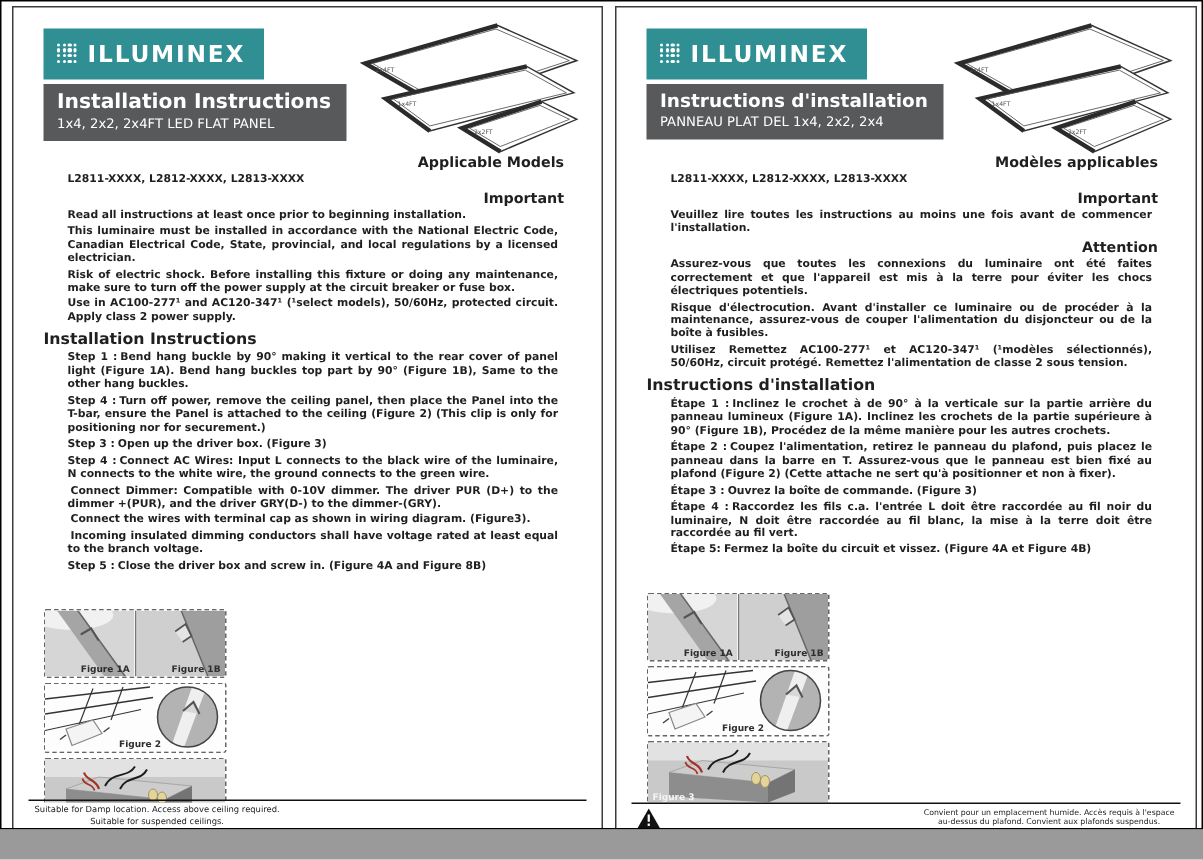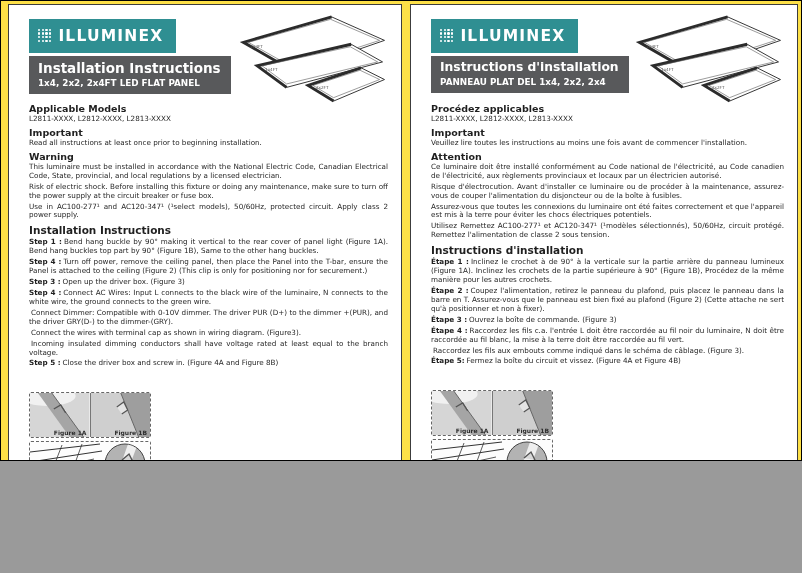--- a/index.html
+++ b/index.html
@@ -1,40 +1,40 @@
 <!DOCTYPE html>
 <html><head>
 <meta charset="utf-8">
 <style>
   html,body{margin:0;padding:0;background:#9a9a9a;}
-  .sheet{position:relative;width:802px;height:461px;background:#fde047;border:1px solid #000;
+  .sheet{position:relative;width:802px;height:553px;background:#ffffff;border:1px solid #000;
          box-sizing:border-box;font-family:"DejaVu Sans",sans-serif;color:#1f1f1f;overflow:hidden;}
   .page{position:absolute;top:3px;height:566px;background:#fff;border:1px solid #3c3c3c;
         box-sizing:border-box;overflow:hidden;}
   .pg-en{left:7px;width:394px;}
   .pg-fr{left:409px;width:388px;}
 
   
   .logo{position:absolute;left:20px;top:14px;background:#2f8f92;color:#fff;
         display:flex;align-items:center;padding:8px 13px 8px 9px;}
   .dots{display:inline-grid;grid-template-columns:repeat(4,3.6px);grid-auto-rows:3.6px;margin-right:6px;}
   .dots i{width:2.4px;height:2.4px;background:#fff;border-radius:50%;display:block;}
   .brand{font-size:15.5px;font-weight:bold;letter-spacing:1.2px;}
   .titlebar{position:absolute;left:20px;top:51px;background:#58595b;color:#fff;
             padding:5px 10px 6px 9px;display:inline-block;}
   .doc-title{font-size:13.5px;font-weight:bold;line-height:1.1;white-space:nowrap;}
   .pg-fr .doc-title{font-size:12.3px;}
-  .doc-subtitle{font-size:8.8px;margin-top:2px;white-space:nowrap;font-weight:bold;}
+  .doc-subtitle{font-size:8.8px;margin-top:2px;white-space:nowrap;}
   .panels{position:absolute;right:8px;top:6px;}
 
   
   .content{position:absolute;left:20px;right:13px;top:95px;bottom:34px;overflow:hidden;}
-  .content h3{font-size:9.5px;margin:3px 0 1px;font-weight:bold;}
+  .content h3{font-size:9.5px;margin:3px 12px 1px;font-weight:bold;text-align:right;}
   .content h2{font-size:10.5px;margin:4px 0 2px;font-weight:bold;}
-  .content p{margin:0 0 2px;font-size:7.2px;line-height:1.24;text-align:justify;}
+  .content p{margin:0 16px 2px;font-size:7.2px;line-height:1.24;text-align:justify;font-weight:bold;}
 
   .steps-row{display:flex;gap:22px;margin-top:1px;flex-direction:column;}
   .steps{flex:1;min-width:0;}
   .step{margin-bottom:3px;}
   .step b{margin-right:2px;}
   .figs{width:122px;flex:none;}
   .figbox{position:relative;border:1px dashed #666;border-radius:2px;margin-bottom:3px;
           overflow:hidden;background:#fff;}
   .figbox svg{display:block;width:100%;}
   .f1 svg{height:44px;} .f2 svg{height:45px;} .f3 svg{height:41px;} .f4 svg{height:45px;}
@@ -103,21 +103,20 @@
       <path d="M128,58 L74,76 L100,92" fill="none" stroke="#2b2b2b" stroke-width="3"></path>
       <polygon points="79,76 127,60.5 147,70 100,88.5" fill="none" stroke="#555" stroke-width="0.6"></polygon>
       <text x="82" y="80" font-size="4.2" fill="#555">2x2FT</text>
     </svg>
 
     <div class="content">
       <h3>Applicable Models</h3>
       <p>L2811-XXXX, L2812-XXXX, L2813-XXXX</p>
       <h3>Important</h3>
       <p>Read all instructions at least once prior to beginning installation.</p>
-      <h3>Warning</h3>
       <p>This luminaire must be installed in accordance with the National Electric Code, Canadian Electrical Code, State, provincial, and local regulations by a licensed electrician.</p>
       <p>Risk of electric shock. Before installing this fixture or doing any maintenance, make sure to turn off the power supply at the circuit breaker or fuse box.</p>
       <p>Use in AC100-277¹ and AC120-347¹ (¹select models), 50/60Hz, protected circuit. Apply class 2 power supply.</p>
       <h2>Installation Instructions</h2>
 
       <div class="steps-row">
         <div class="steps">
           <p class="step"><b>Step 1 :</b><span>Bend hang buckle by 90° making it vertical to the rear cover of panel light (Figure 1A). Bend hang buckles top part by 90° (Figure 1B), Same to the other hang buckles.</span></p>
           <p class="step"><b>Step 4 :</b><span>Turn off power, remove the ceiling panel, then place the Panel into the T-bar, ensure the Panel is attached to the ceiling (Figure 2) (This clip is only for positioning nor for securement.)</span></p>
           <p class="step"><b>Step 3 :</b><span>Open up the driver box. (Figure 3)</span></p>
@@ -309,38 +308,36 @@
       <path d="M118,34 L22,56 L52,78" fill="none" stroke="#2b2b2b" stroke-width="3"></path>
       <polygon points="27,56 117,36.5 145,52 52,74.5" fill="none" stroke="#555" stroke-width="0.6"></polygon>
       <text x="30" y="61" font-size="4.2" fill="#555">1x4FT</text>
       <polygon points="74,76 128,58 152,70 100,92" fill="#fff" stroke="#333" stroke-width="1"></polygon>
       <path d="M128,58 L74,76 L100,92" fill="none" stroke="#2b2b2b" stroke-width="3"></path>
       <polygon points="79,76 127,60.5 147,70 100,88.5" fill="none" stroke="#555" stroke-width="0.6"></polygon>
       <text x="82" y="80" font-size="4.2" fill="#555">2x2FT</text>
     </svg>
 
     <div class="content">
-      <h3>Procédez applicables</h3>
+      <h3>Modèles applicables</h3>
       <p>L2811-XXXX, L2812-XXXX, L2813-XXXX</p>
       <h3>Important</h3>
       <p>Veuillez lire toutes les instructions au moins une fois avant de commencer l'installation.</p>
       <h3>Attention</h3>
-      <p>Ce luminaire doit être installé conformément au Code national de l'électricité, au Code canadien de l'électricité, aux règlements provinciaux et locaux par un électricien autorisé.</p>
+      <p>Assurez-vous que toutes les connexions du luminaire ont été faites correctement et que l'appareil est mis à la terre pour éviter les chocs électriques potentiels.</p>
       <p>Risque d'électrocution. Avant d'installer ce luminaire ou de procéder à la maintenance, assurez-vous de couper l'alimentation du disjoncteur ou de la boîte à fusibles.</p>
-      <p>Assurez-vous que toutes les connexions du luminaire ont été faites correctement et que l'appareil est mis à la terre pour éviter les chocs électriques potentiels.</p>
       <p>Utilisez Remettez AC100-277¹ et AC120-347¹ (¹modèles sélectionnés), 50/60Hz, circuit protégé. Remettez l'alimentation de classe 2 sous tension.</p>
       <h2>Instructions d'installation</h2>
 
       <div class="steps-row">
         <div class="steps">
           <p class="step"><b>Étape 1 :</b><span>Inclinez le crochet à de 90° à la verticale sur la partie arrière du panneau lumineux (Figure 1A). Inclinez les crochets de la partie supérieure à 90° (Figure 1B), Procédez de la même manière pour les autres crochets.</span></p>
           <p class="step"><b>Étape 2 :</b><span>Coupez l'alimentation, retirez le panneau du plafond, puis placez le panneau dans la barre en T. Assurez-vous que le panneau est bien fixé au plafond (Figure 2) (Cette attache ne sert qu'à positionner et non à fixer).</span></p>
           <p class="step"><b>Étape 3 :</b><span>Ouvrez la boîte de commande. (Figure 3)</span></p>
           <p class="step"><b>Étape 4 :</b><span>Raccordez les fils c.a. l'entrée L doit être raccordée au fil noir du luminaire, N doit être raccordée au fil blanc, la mise à la terre doit être raccordée au fil vert.</span></p>
-          <p class="step"><b></b><span>Raccordez les fils aux embouts comme indiqué dans le schéma de câblage. (Figure 3).</span></p>
           <p class="step"><b>Étape 5:</b><span>Fermez la boîte du circuit et vissez. (Figure 4A et Figure 4B)</span></p>
         </div>
 
         <div class="figs">
           <div class="figbox split f1">
             <div class="half">
               <svg viewBox="0 0 60 44" preserveAspectRatio="none">
                 <rect width="60" height="44" fill="#d6d6d6"></rect>
                 <ellipse cx="18" cy="3" rx="28" ry="10" fill="#f1f1f1"></ellipse>
                 <polygon points="8,0 22,0 54,44 40,44" fill="#a5a5a5"></polygon>

